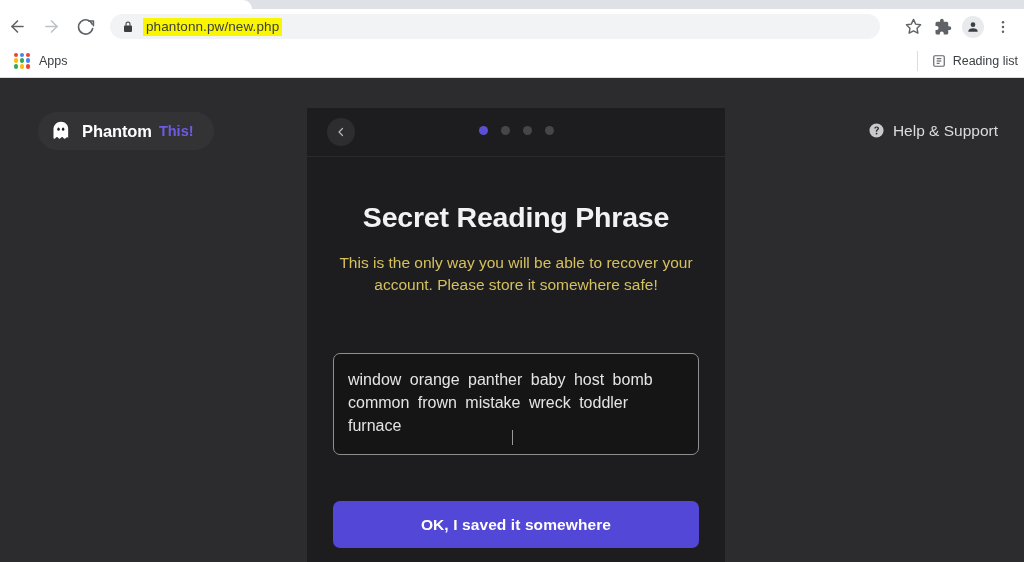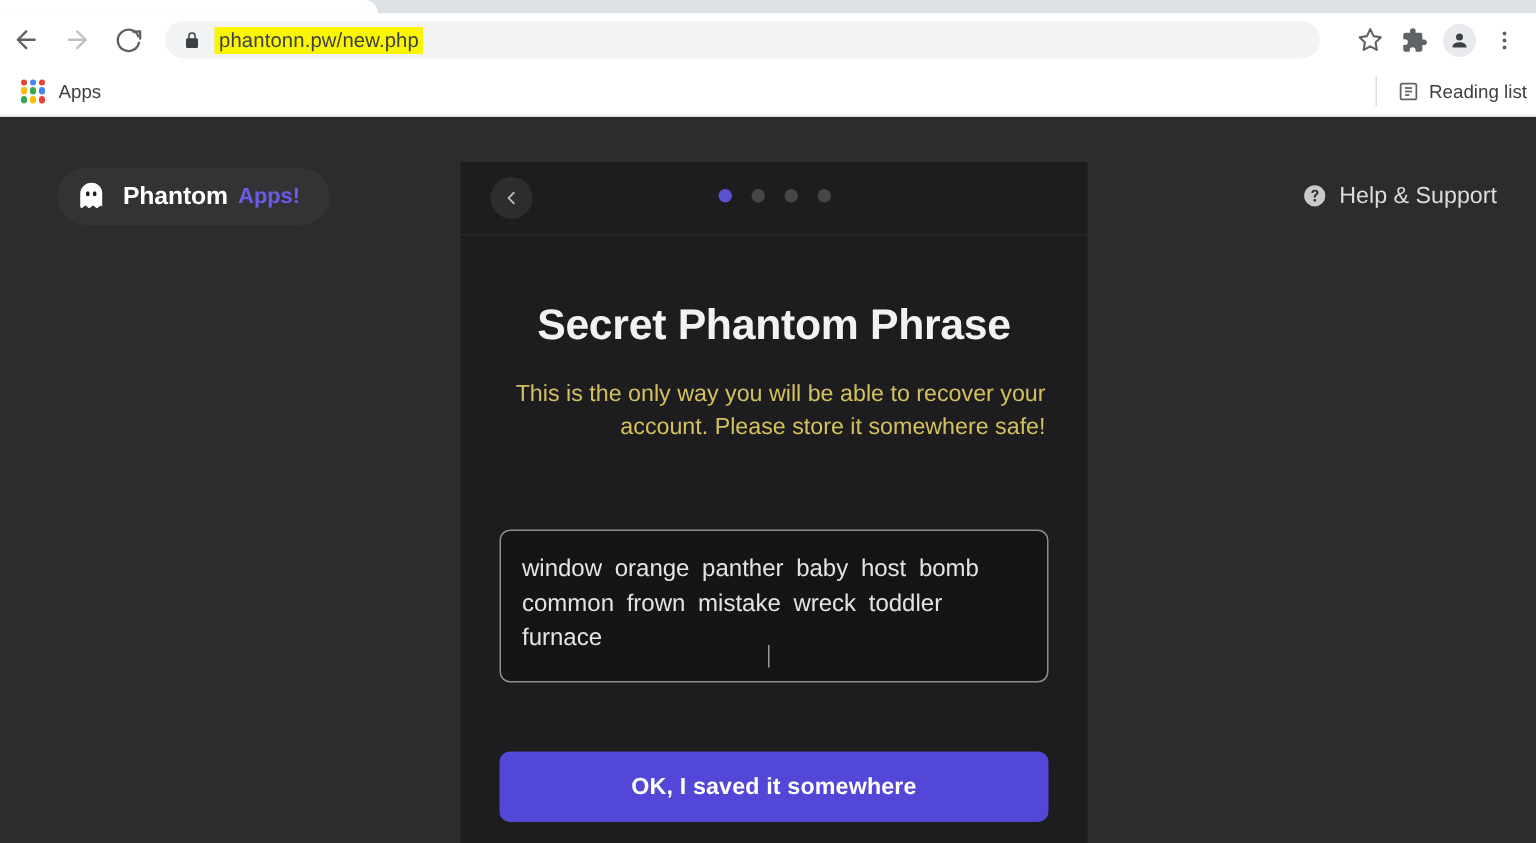--- a/index.html
+++ b/index.html
@@ -182,21 +182,21 @@
   #phrase-title {
     margin-top: 44px;
     text-align: center;
     font-size: 28.5px;
     font-weight: bold;
     color: #f2f2f4;
     letter-spacing: -0.2px;
   }
   #phrase-warning {
     margin-top: 18px;
-    text-align: right;
+    text-align: center;
     font-size: 15.5px;
     line-height: 1.42;
     color: #d4c05f;
     padding: 0 2px;
   }
 
   #seed-box {
     margin-top: 57px;
     border: 1px solid #8e8e93;
     border-radius: 7px;
@@ -333,21 +333,21 @@
 
   <div id="brand-pill">
     <span id="ghost-icon">
       <svg width="22" height="22" viewBox="0 0 24 24">
           <path d="M12 2C7.4 2 3.8 5.6 3.8 10.2v9.1c0 .9 1 1.4 1.7.8l1.4-1.2c.4-.3.9-.3 1.3 0l1.5 1.3c.4.3.9.3 1.3 0l1.5-1.3c.4-.3.9-.3 1.3 0l1.5 1.3c.4.3.9.3 1.3 0l1.4-1.2c.7-.6 1.8-.1 1.8.8v-9.6C20.2 5.6 16.6 2 12 2z" fill="#ffffff"></path>
           <ellipse cx="9.3" cy="10" rx="1.35" ry="1.85" fill="#1d1d1f"></ellipse>
           <ellipse cx="14.3" cy="10" rx="1.35" ry="1.85" fill="#1d1d1f"></ellipse>
         </svg>
     </span>
     <span id="brand-name">Phantom</span>
-    <span id="brand-beta">Apps!</span>
+    <span id="brand-beta">This!</span>
   </div>
 
   <div id="help-support">
     <span id="help-icon">
       <svg width="17" height="17" viewBox="0 0 24 24" fill="currentColor">
           <path d="M12 2a10 10 0 1 0 0 20 10 10 0 0 0 0-20zm.1 15.6a1.3 1.3 0 1 1 0-2.6 1.3 1.3 0 0 1 0 2.6zm1.8-6c-.8.6-1 .9-1 1.6v.4h-1.9v-.5c0-1.3.5-2 1.4-2.6.8-.6 1.1-.9 1.1-1.5 0-.7-.5-1.1-1.3-1.1-.8 0-1.4.5-1.5 1.4H8.8c.1-1.9 1.4-3 3.4-3 2 0 3.3 1.1 3.3 2.7 0 1-.5 1.7-1.6 2.6z"></path>
         </svg>
     </span>
     <span id="help-label">Help &amp; Support</span>
   </div>
@@ -362,21 +362,21 @@
       </div>
       <div id="progress-dots">
         <span class="dot active"></span>
         <span class="dot"></span>
         <span class="dot"></span>
         <span class="dot"></span>
       </div>
     </div>
 
     <div id="modal-body">
-      <div id="phrase-title">Secret Phantom Phrase</div>
+      <div id="phrase-title">Secret Reading Phrase</div>
       <div id="phrase-warning">This is the only way you will be able to recover your account. Please store it somewhere safe!</div>
 
       <div id="seed-box">
         <div id="seed-words">window orange panther baby host bomb common frown mistake wreck toddler furnace</div>
         <span id="text-caret"></span>
       </div>
 
       <button id="save-button">OK, I saved it somewhere</button>
     </div>
   </div>

